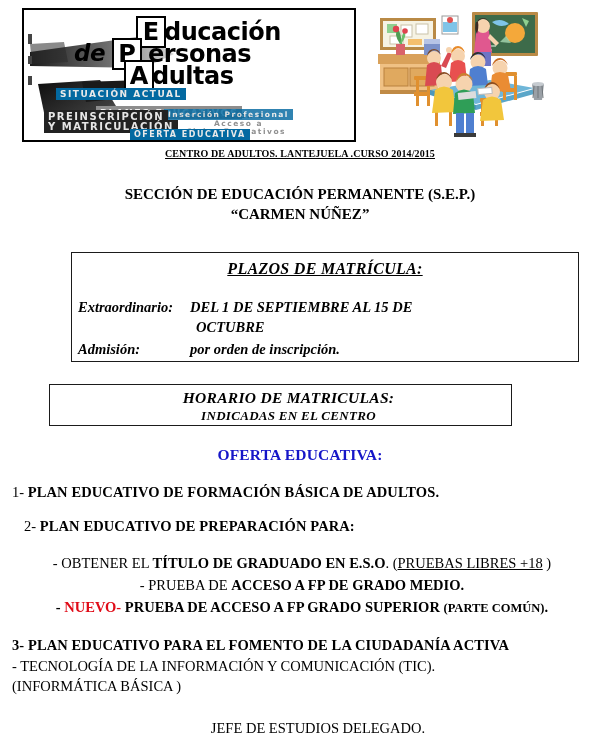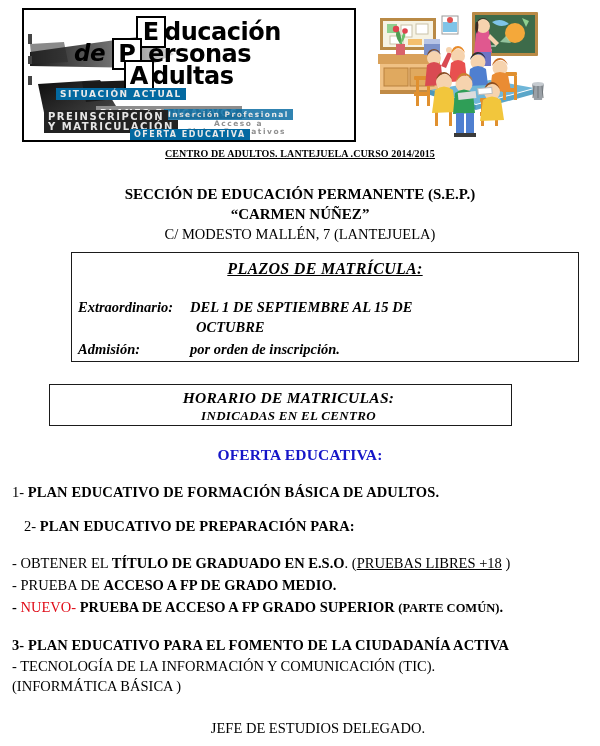--- a/index.html
+++ b/index.html
@@ -197,25 +197,26 @@
   .plan1 { top: 484px; }
   .plan2 { top: 518px; margin-left: 12px; }
   .plan3 { top: 637px; }
 
   
   .bullets {
     position: absolute;
     left: 12px; top: 552px;
     width: 580px;
     font-size: 14.5px;
+    text-align: center;
   }
   .bullets .row { line-height: 22px; white-space: nowrap; }
   .bullets b { font-weight: bold; }
   .u { text-decoration: underline; }
-  .nuevo { color: #e00c18; font-weight: normal; }
+  .nuevo { color: #e00c18; font-weight: bold; }
   .small-caps { font-size: 12.5px; font-weight: bold; }
   .reg { font-weight: normal; }
 
   
   .tic {
     position: absolute;
     left: 12px;
     font-size: 14.5px;
     font-weight: normal;
     white-space: nowrap;
@@ -407,21 +408,20 @@
   </div>
 </div>
 
 <div class="centro-title">
   <span>CENTRO DE ADULTOS. LANTEJUELA .CURSO 2014/2015</span>
 </div>
 
 <div class="sep-block">
   <div class="sep-line1">SECCIÓN DE EDUCACIÓN PERMANENTE (S.E.P.)</div>
   <div class="sep-line2">“CARMEN NÚÑEZ”</div>
-  <div class="sep-line3">C/ MODESTO MALLÉN, 7 (LANTEJUELA)</div>
 </div>
 
 <div class="box-plazos">
   <div class="plazos-title">PLAZOS DE  MATRÍCULA:</div>
 
   <div class="plazos-row plazos-extra">
     <span class="lbl">Extraordinario:</span><span>DEL 1 DE SEPTIEMBRE AL 15 DE</span>
   </div>
   <div class="plazos-row plazos-extra2">
     <span>OCTUBRE</span>

